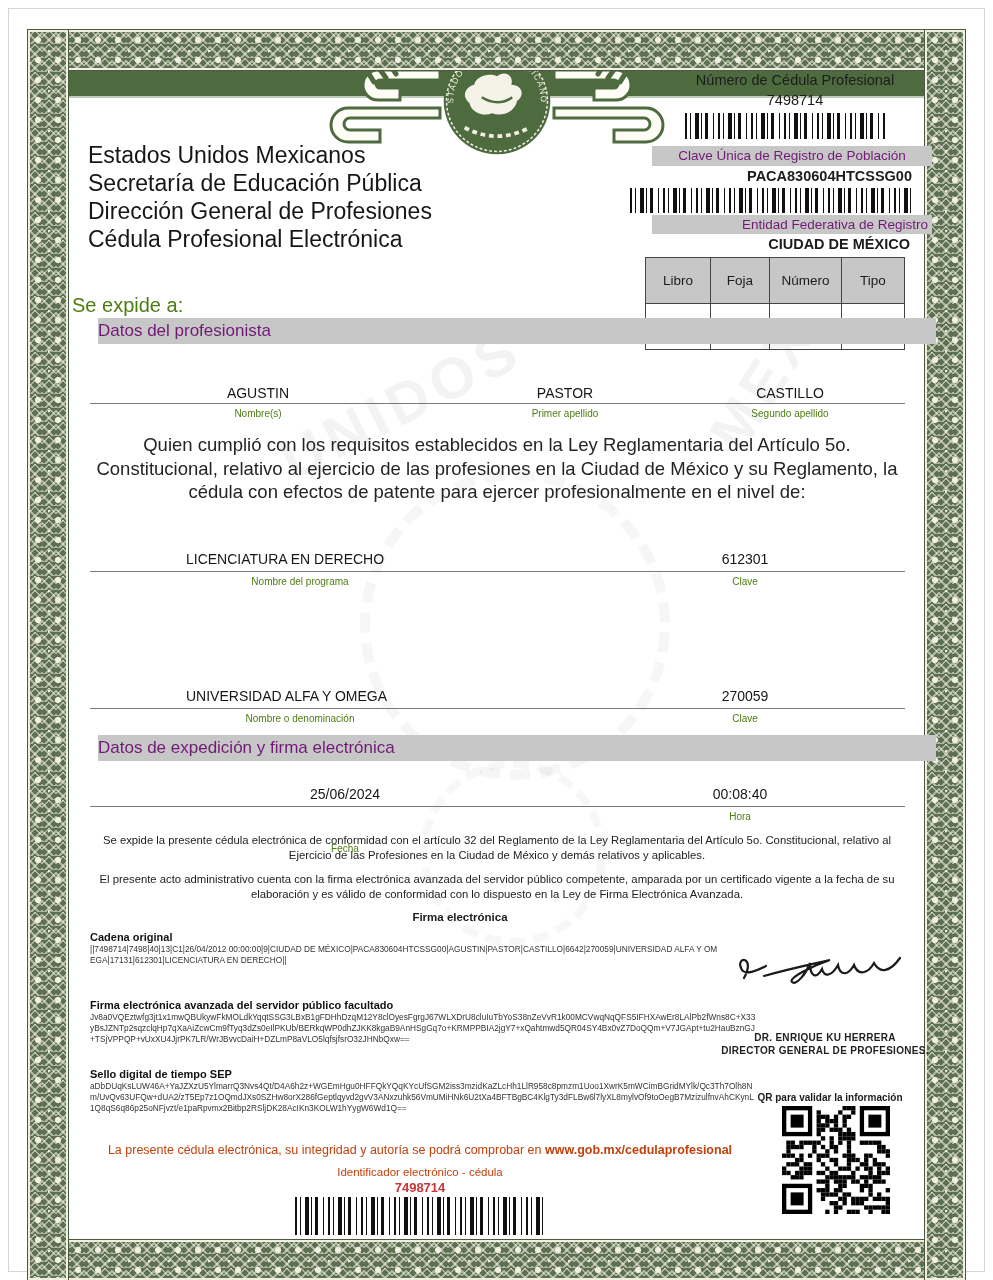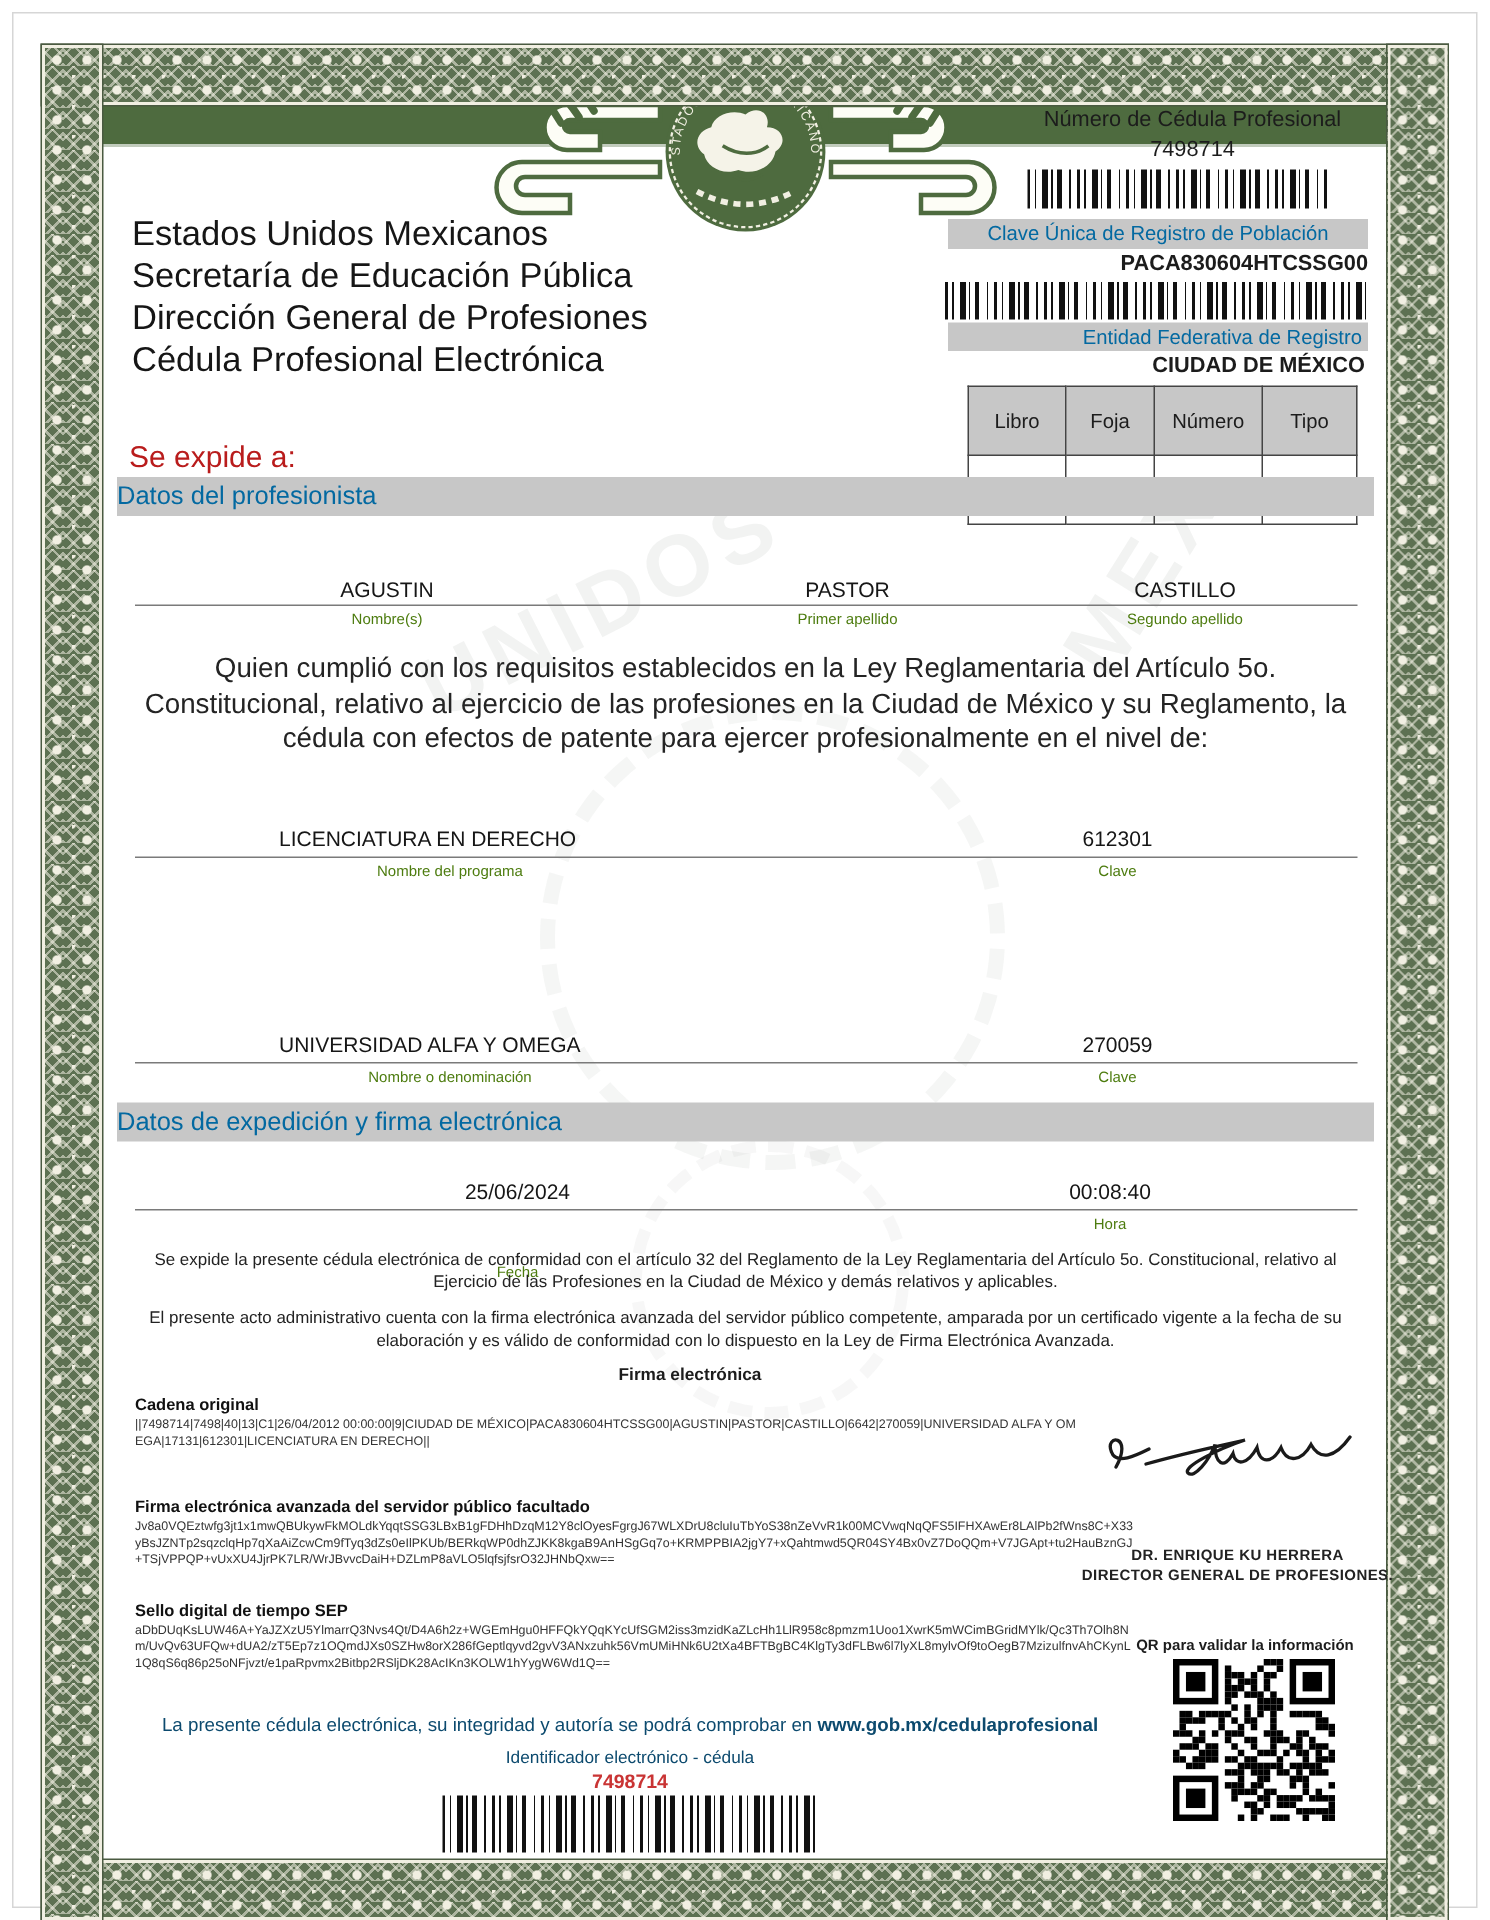--- a/index.html
+++ b/index.html
@@ -33,21 +33,21 @@
   .wm2{left:690px;top:350px;font-size:58px;transform:rotate(-58deg);}
   .wm-circle{left:360px;top:470px;width:290px;height:290px;border:10px dashed rgba(70,80,70,.05);
              border-radius:50%;pointer-events:none;}
   .wm-circle2{left:420px;top:760px;width:170px;height:170px;border:8px dashed rgba(70,80,70,.045);
              border-radius:50%;pointer-events:none;}
 
   
   .hdr-left{left:88px;top:141px;font-size:23px;line-height:28px;color:#161616;}
   .num-label{left:655px;top:72px;width:280px;text-align:center;font-size:14.5px;}
   .num-value{left:655px;top:92px;width:280px;text-align:center;font-size:14.5px;}
-  .graybar{background:#c7c7c7;color:#0369a1;}
+  .graybar{background:#c7c7c7;color:#701a75;margin-left:20px;}
   .curp-bar{left:632px;top:146px;width:280px;height:20px;font-size:13.5px;text-align:center;line-height:20px;}
   .curp-value{left:632px;top:168px;width:280px;text-align:right;font-weight:bold;font-size:14.5px;}
   .ent-bar{left:632px;top:215px;width:280px;height:19px;font-size:13.5px;text-align:right;line-height:19px;padding-right:4px;box-sizing:border-box;}
   .ent-value{left:632px;top:236px;width:278px;text-align:right;font-weight:bold;font-size:14.5px;}
 
   
   .barcode{background-image:repeating-linear-gradient(90deg,
       #111 0 2px, rgba(0,0,0,0) 2px 5px,
       #111 5px 6px, rgba(0,0,0,0) 6px 10px,
       #111 10px 14px, rgba(0,0,0,0) 14px 16px,
@@ -60,38 +60,38 @@
 
   
   .reg-table{left:645px;top:257px;border-collapse:collapse;font-size:13.5px;}
   .reg-table td{border:1px solid #444;text-align:center;height:19px;padding:13px 2px;}
   .reg-table .hd td{background:#c7c7c7;}
   .reg-table td:nth-child(1){width:60px;}
   .reg-table td:nth-child(2){width:54px;}
   .reg-table td:nth-child(3){width:67px;}
   .reg-table td:nth-child(4){width:58px;}
 
-  .se-expide{left:86px;top:294px;font-size:20px;color:#b91c1c;}
+  .se-expide{left:72px;top:294px;font-size:20px;color:#4d7c0f;}
   .secbar{left:78px;width:838px;height:26px;text-align:left;font-size:17px;line-height:26px;}
   .bar1{top:318px;} .bar2{top:605px;} .bar3{top:735px;}
 
   .rule{background:#7a7a7a;height:1px;left:90px;width:815px;}
   .val{font-size:14px;color:#161616;} .lbl{font-size:10px;color:#4d7c0f;}
   .ctr{text-align:center;}
 
   .legal{left:84px;top:433px;width:826px;text-align:center;font-size:18.5px;line-height:23.5px;color:#242424;}
 
   .note{left:85px;width:824px;text-align:center;font-size:11.3px;line-height:14.5px;color:#222;}
   .firma-head{left:90px;top:911px;width:740px;text-align:center;font-weight:bold;font-size:11.5px;}
   .blk-label{font-weight:bold;font-size:11px;color:#111;}
   .hash{font-size:8.3px;line-height:11px;color:#333;word-break:break-all;}
 
   .signer{text-align:center;font-weight:bold;font-size:10px;color:#222;letter-spacing:.3px;}
   .qr-label{left:725px;top:1092px;width:210px;text-align:center;font-weight:bold;font-size:10px;}
-  .footer-line{left:90px;width:660px;text-align:center;font-size:12.5px;color:#0c4a6e;}
+  .footer-line{left:90px;width:660px;text-align:center;font-size:12.5px;color:#c2410c;}
   .red{color:#c93434;font-weight:bold;}
 </style>
 </head>
 <body>
 
 <div id="page">
 
   <div class="scan-edge"></div>
 
   <span class="abs wm wm1">UNIDOS</span>

